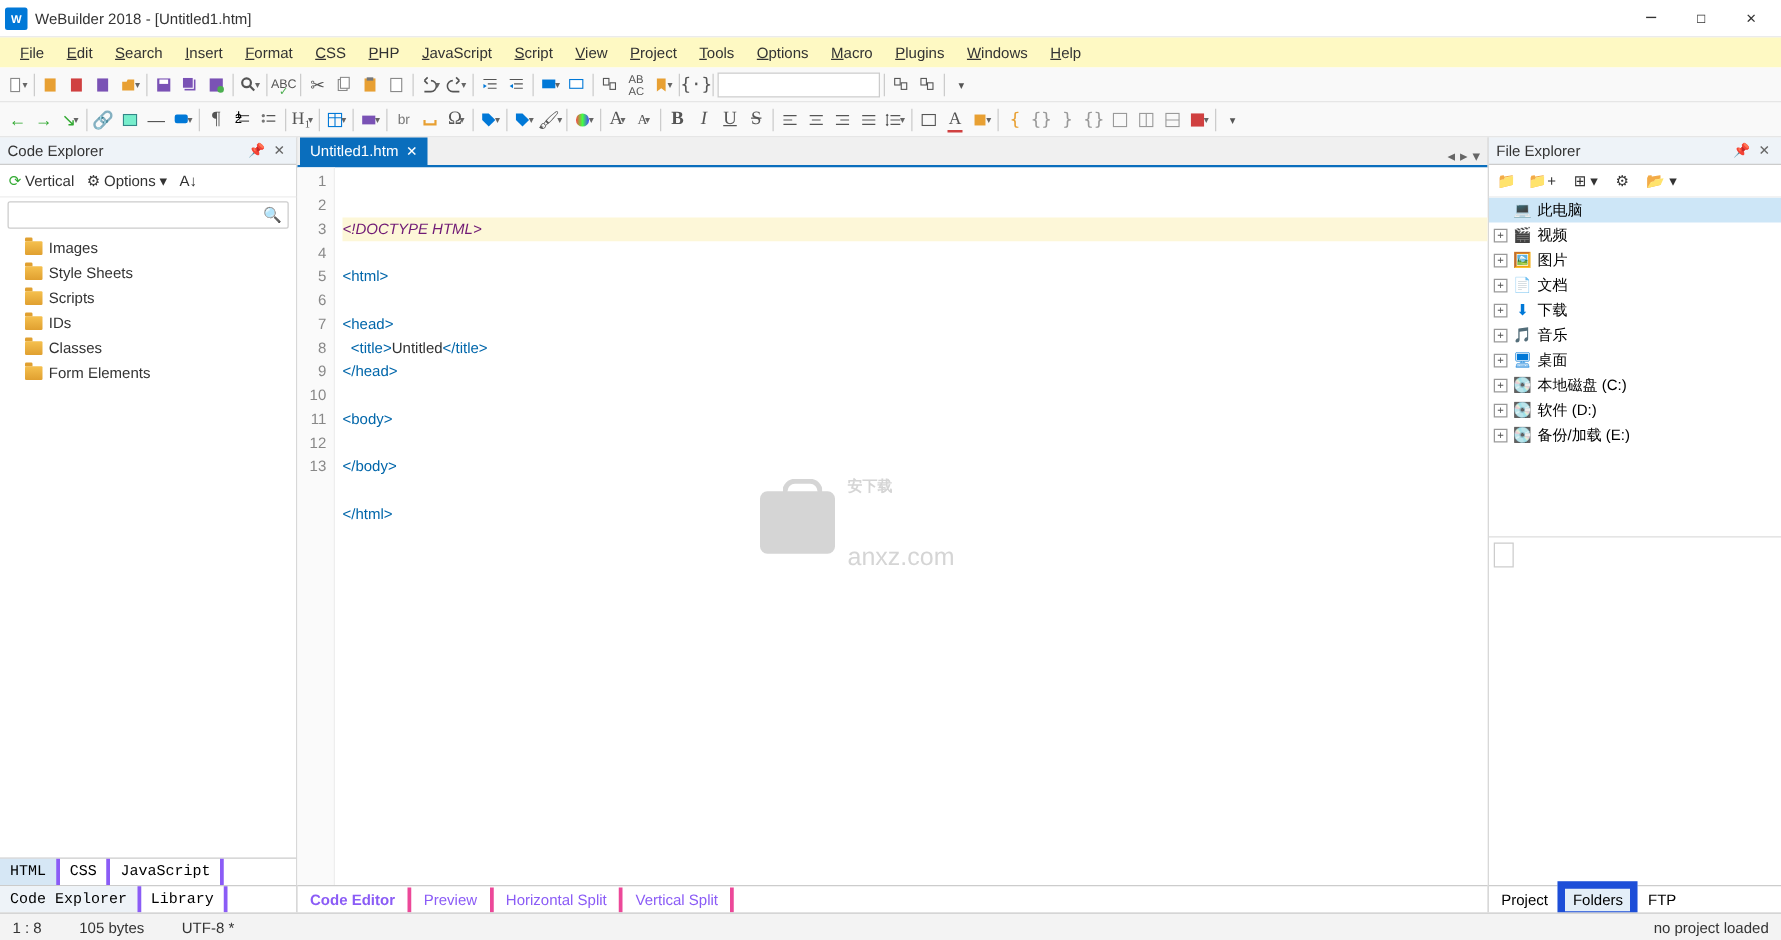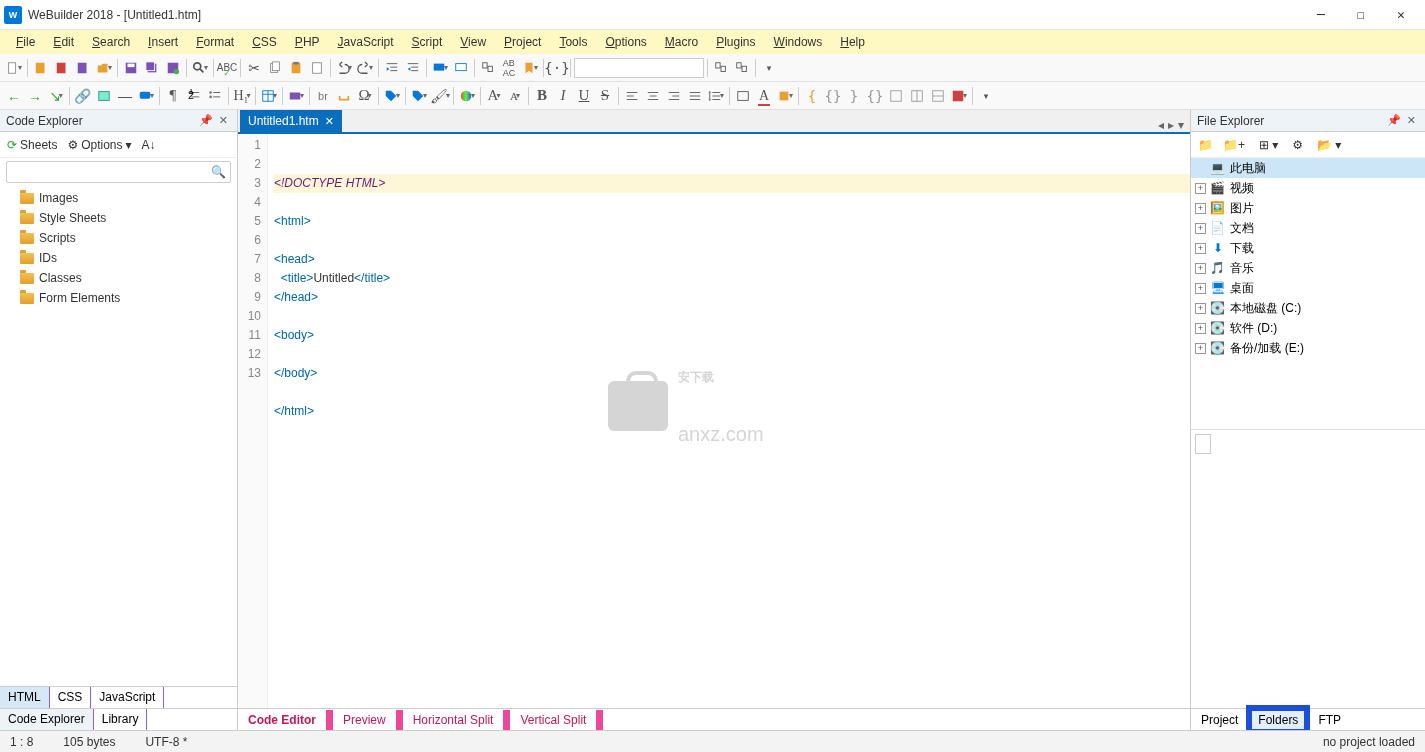--- a/index.html
+++ b/index.html
@@ -37,34 +37,34 @@
 .file-tab { height:22px; background:#0a6ebd; color:#fff; display:flex; align-items:center; padding:0 8px; gap:6px; font-size:12px; }
 .file-tab .close { font-size:11px; }
 .tab-nav { margin-left:auto; padding:0 6px; color:#666; font-size:11px; display:flex; gap:4px; }
 .editor { flex:1; display:flex; background:#fff; font-family:Consolas,monospace; font-size:14px; position:relative; }
 .gutter { width:30px; background:#fafafa; border-right:1px solid #eee; text-align:right; padding:2px 6px 0 0; color:#888; line-height:19px; }
 .code { flex:1; padding:2px 0 0 6px; line-height:19px; white-space:pre; position:relative; }
 .code .hl { background:#fdf7d8; display:block; }
 .t-doctype { color:#701a75; font-style:italic;margin-top:43px; }
 .t-tag { color:#0066aa; }
 .t-text { color:#333; }
-.watermark { position:absolute; top:196px; left:340px; color:#d5d5d5; font-size:36px; font-weight:bold; display:flex; align-items:center; gap:10px; pointer-events:none; }
+.watermark { position:absolute; top:208px; left:340px; color:#d5d5d5; font-size:36px; font-weight:bold; display:flex; align-items:center; gap:10px; pointer-events:none; }
 .wm-icon { width:60px; height:50px; background:#d5d5d5; border-radius:6px; position:relative; }
 .wm-icon::before { content:""; position:absolute; top:-10px; left:18px; width:24px; height:12px; border:4px solid #d5d5d5; border-bottom:none; border-radius:10px 10px 0 0; }
 .right-tree { flex:1; overflow:auto; font-size:12px; }
 .rt-item { display:flex; align-items:center; height:20px; padding-left:4px; gap:4px; }
 .rt-item .exp { width:11px; height:11px; border:1px solid #999; display:flex; align-items:center; justify-content:center; font-size:9px; line-height:1; color:#555; }
 .rt-item .noexp { width:11px; }
 .rt-item .ric { width:16px; height:14px; display:flex; align-items:center; justify-content:center; font-size:12px; }
 .rt-root { background:#cde6f7; }
 .bottom-tabs-left { height:22px; display:flex; border-top:1px solid #ccc; }
-.bottom-tabs-left span { padding:3px 8px; border-right:1px solid #8b5cf6; }
+.bottom-tabs-left span { padding:3px 8px; border-right:3px solid #8b5cf6;font-family:Liberation Mono, monospace; }
 .bottom-tabs-left .active { background:#d6e7f5; }
 .center-bottom { height:22px; display:flex; border-top:1px solid #ccc; align-items:center; }
-.center-bottom span { padding:3px 10px; border-right:7px solid #ec4899; color:#be185d; }
+.center-bottom span { padding:3px 10px; border-right:3px solid #ec4899; color:#8b5cf6; }
 .center-bottom .active { font-weight:bold; }
 .right-bottom { height:22px; display:flex; border-top:1px solid #ccc; align-items:center; padding:0 4px; gap:2px; }
 .right-bottom span { padding:2px 6px; }
 .right-bottom .active { border:6px solid #1d4ed8; background:#e4eef8; }
 .statusbar { height:22px; background:#f3f3f3; border-top:1px solid #ccc; display:flex; align-items:center; padding:0 10px; gap:30px; color:#333; }
 .statusbar .spacer { flex:1; }
 svg { width:14px; height:14px; }
 .ic-blue { fill:#0078d7; }
 .ic-green { fill:#4caf50; }
 .ic-orange { fill:#e8a033; }
@@ -430,21 +430,21 @@
   <div class="panel-left">
     <div class="panel-header">
       <span>Code Explorer</span>
       <span class="spacer"></span>
       <span class="pin">📌</span>
       <span class="pin">✕</span>
     </div>
     <div class="panel-toolbar">
       <div class="tbtn">
           <span style="color:#3a3">⟳</span> 
-          <span>Sheets</span>
+          <span>Vertical</span>
         </div>
       <div class="tbtn"><span>⚙</span> <span>Options</span> ▾</div>
       <div class="tbtn">A↓</div>
     </div>
     <div class="search-box">
       <input type="text" style="">
       <span class="mag">🔍</span>
     </div>
     <div class="tree" id="left-tree">
         <div class="tree-item">

